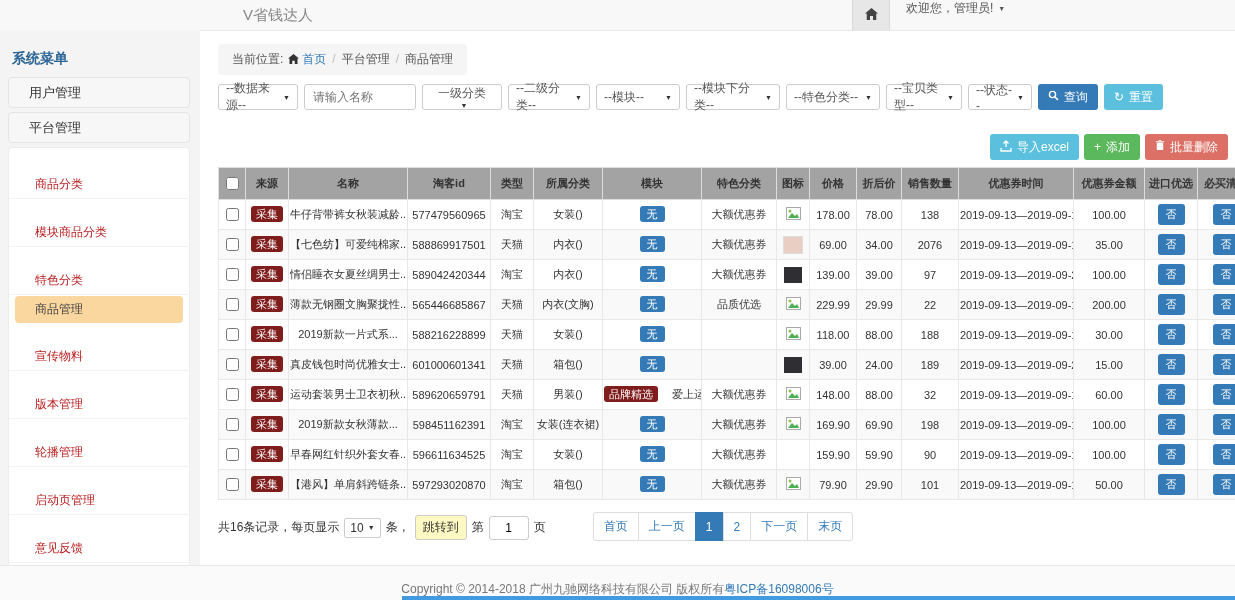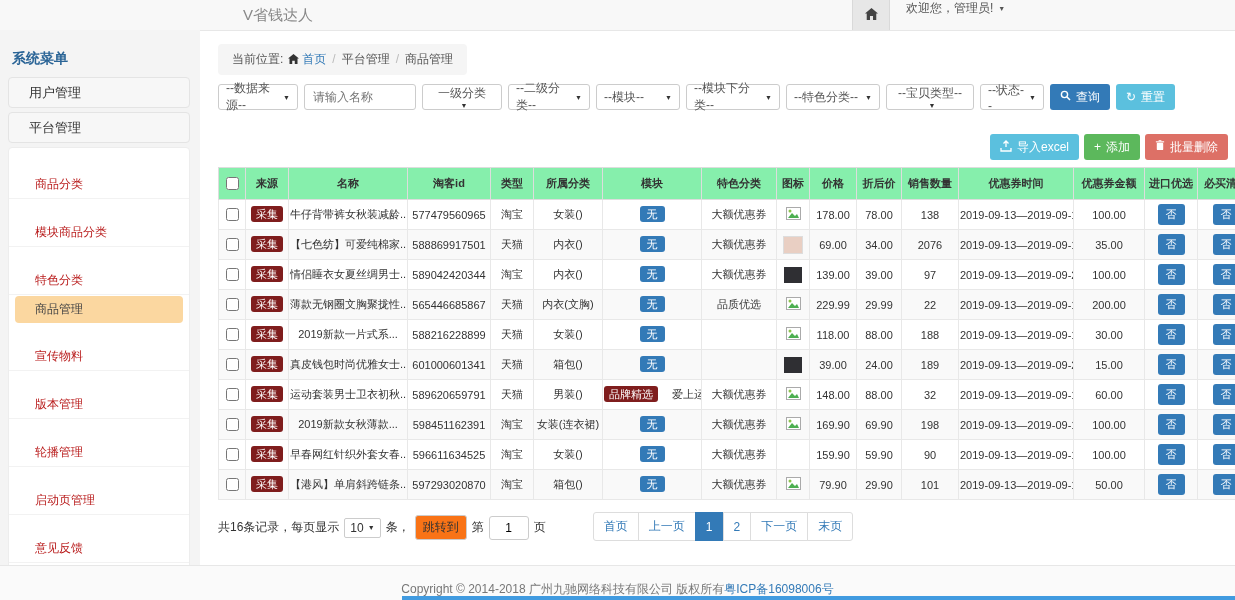--- a/index.html
+++ b/index.html
@@ -35,33 +35,33 @@
   .sel-caret{font-size:7px;color:#333;margin-left:4px;}
   .search-input{height:26px;box-sizing:border-box;border:1px solid #ccc;border-radius:3px;padding:0 8px;font-size:12px;width:112px;color:#555;flex:none;}
   .btn{height:26px;border-radius:3px;border:none;color:#fff;font-size:12px;display:inline-flex;align-items:center;gap:5px;padding:0 10px;cursor:pointer;flex:none;text-align:right;}
   .btn-primary{background:#337ab7;}
   .btn-info{background:#5bc0de;}
   .btn-success{background:#5cb85c;}
   .btn-danger{background:#dd7066;}
   .toolbar{margin-top:24px;display:flex;justify-content:flex-end;gap:5px;}
   
   .data-table{margin-top:7px;width:1010px;border-collapse:collapse;table-layout:fixed;font-size:11px;color:#333;}
-  .data-table th{border:1px solid #ddd;background:#86efac;font-weight:bold;padding:6px 1px;text-align:center;white-space:nowrap;overflow:hidden;}
+  .data-table th{border:1px solid #ddd;background:#a3a3a3;font-weight:bold;padding:6px 1px;text-align:center;white-space:nowrap;overflow:hidden;}
   .data-table td{border:1px solid #e8e8e8;padding:4px 1px;text-align:center;white-space:nowrap;overflow:hidden;}
   .data-table tbody tr:nth-child(even) td{background:#f9f9f9;}
   .badge-orange{background:#7f1d1d;color:#fff;border-radius:3px;padding:2px 5px;font-size:11px;}
   .badge-blue{background:#337ab7;color:#fff;border-radius:3px;padding:2px 7px;font-size:11px;}
   .btn-toggle{background:#337ab7;color:#fff;border:none;border-radius:3px;padding:3px 8px;font-size:11px;cursor:pointer;}
   .thumb-pink{display:inline-block;width:18px;height:16px;background:#e9cfc3;border:1px solid #ddd;vertical-align:middle;}
   .thumb-dark{display:inline-block;width:18px;height:16px;background:#2f2f33;vertical-align:middle;}
   
   .pager-row{margin-top:12px;position:relative;height:30px;font-size:12px;color:#333;}
   .pager-left{position:absolute;left:0;top:3px;display:flex;align-items:center;gap:5px;}
   .pp-select{display:inline-flex;align-items:center;border:1px solid #ccc;border-radius:2px;background:#fff;padding:2px 5px;cursor:pointer;}
-  .jump-btn{background:#f97316;border:1px solid #ccc;border-radius:3px;font-size:12px;color:#333;padding:3px 7px;cursor:pointer;}
+  .jump-btn{background:#fef9c3;border:1px solid #ccc;border-radius:3px;font-size:12px;color:#333;padding:3px 7px;cursor:pointer;}
   .page-input{width:34px;height:20px;border:1px solid #ccc;border-radius:3px;text-align:center;font-size:12px;}
   .pages{display:flex;justify-content:center;}
   .page-btn{border:1px solid #ddd;background:#fff;color:#337ab7;padding:5px 10px;margin-left:-1px;font-size:12px;cursor:pointer;}
   .page-btn:first-child{border-radius:3px 0 0 3px;margin-left:0;}
   .page-btn:last-child{border-radius:0 3px 3px 0;}
   .page-btn.active{background:#337ab7;border-color:#337ab7;color:#fff;}
   
   .footer{position:absolute;left:0;right:0;top:565px;bottom:0;background:#fafafa;border-top:1px solid #e7e7e7;text-align:center;font-size:12px;color:#777;padding-top:15px;box-sizing:border-box;}
   .footer a{color:#337ab7;text-decoration:none;cursor:pointer;}
   .bottom-bar{position:absolute;left:402px;right:0;bottom:0;height:4px;background:#419be0;}
@@ -138,21 +138,21 @@
         <span class="sel-caret">▼</span>
       </div>
       <div class="sel" style="width: 94px;">
         <span>--模块下分类--</span>
         <span class="sel-caret">▼</span>
       </div>
       <div class="sel" style="width: 94px;">
         <span>--特色分类--</span>
         <span class="sel-caret">▼</span>
       </div>
-      <div class="sel" style="width: 88px; flex-direction: column;">
+      <div class="sel" style="width: 76px;">
         <span>--宝贝类型--</span>
         <span class="sel-caret">▼</span>
       </div>
       <div class="sel" style="width: 64px;">
         <span>--状态--</span>
         <span class="sel-caret">▼</span>
       </div>
       <button class="btn btn-primary">
         <span><svg width="11" height="11" viewBox="0 0 11 11">
             <circle cx="4.5" cy="4.5" r="3.1" fill="none" stroke="#fff" stroke-width="1.4"></circle>

